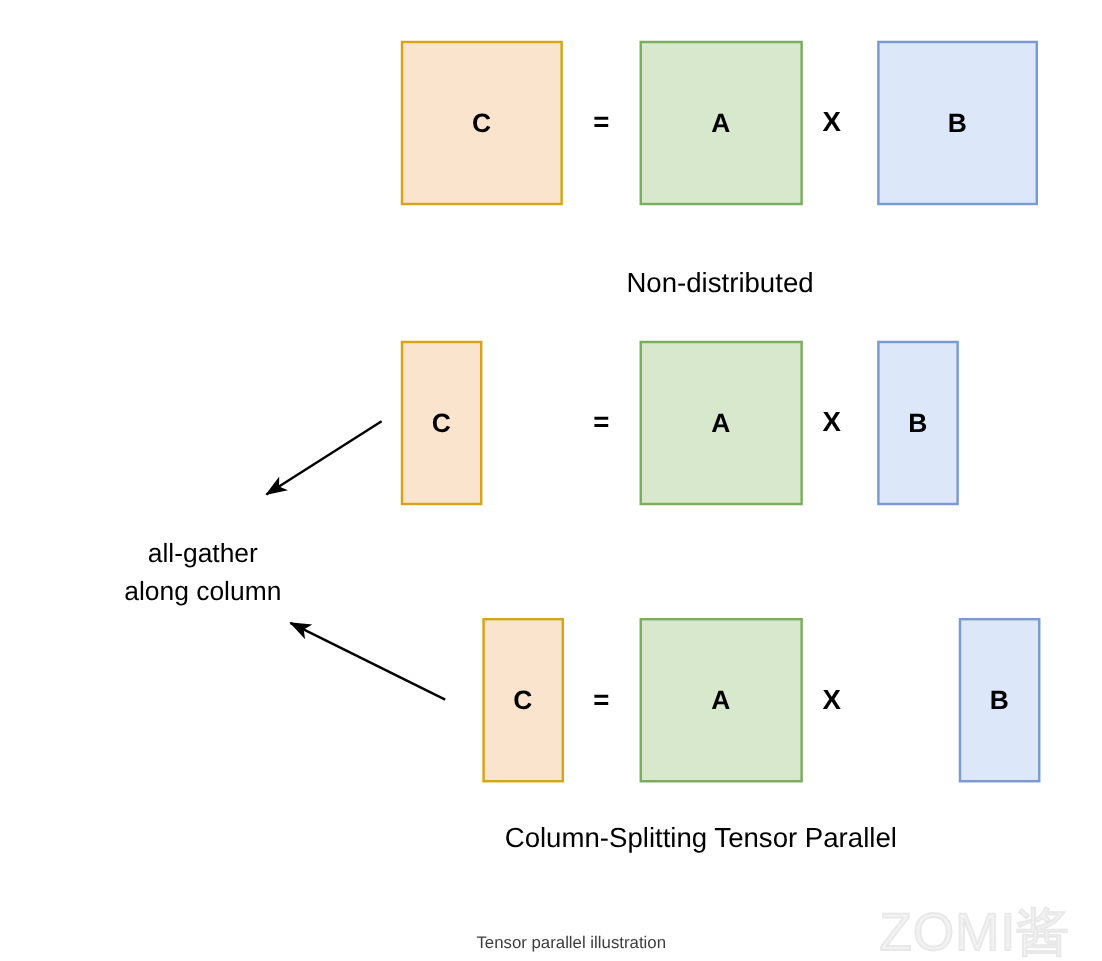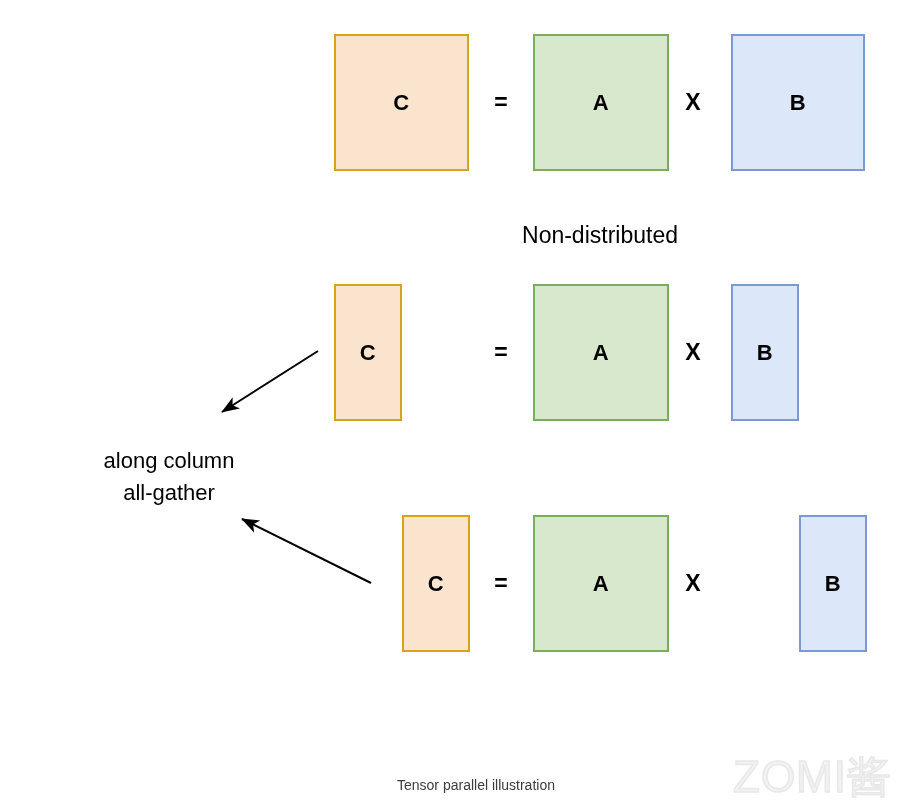--- a/index.html
+++ b/index.html
@@ -149,24 +149,25 @@
   <div class="mbox green" style="left:533px; top:515px; width:136px; height:137px;">
     <span>A</span>
   </div>
 
   <div class="op" style="left:693px; top:583px;">X</div>
 
   <div class="mbox blue" style="left:799px; top:515px; width:68px; height:137px;">
     <span>B</span>
   </div>
 
+  <div class="row-caption" style="left:584px; top:685px;">Column-Splitting Tensor Parallel</div>
 
   <div class="annot" style="left:169px; top:445px;">
+    <div>all-gather</div>
     <div>along column</div>
-    <div>all-gather</div>
   </div>
 
   <svg class="arrows" viewBox="0 0 918 801">
     <defs>
       <marker id="ah" markerWidth="10" markerHeight="10" refX="8.5" refY="3.6" orient="auto" markerUnits="strokeWidth">
         <path d="M0,0.2 L9,3.6 L0,7 L2.3,3.6 Z" fill="#000000"></path>
       </marker>
     </defs>
     <line x1="318" y1="351" x2="222" y2="412" stroke="#000000" stroke-width="2" marker-end="url(#ah)"></line>
     <line x1="371" y1="583" x2="242" y2="519" stroke="#000000" stroke-width="2" marker-end="url(#ah)"></line>

